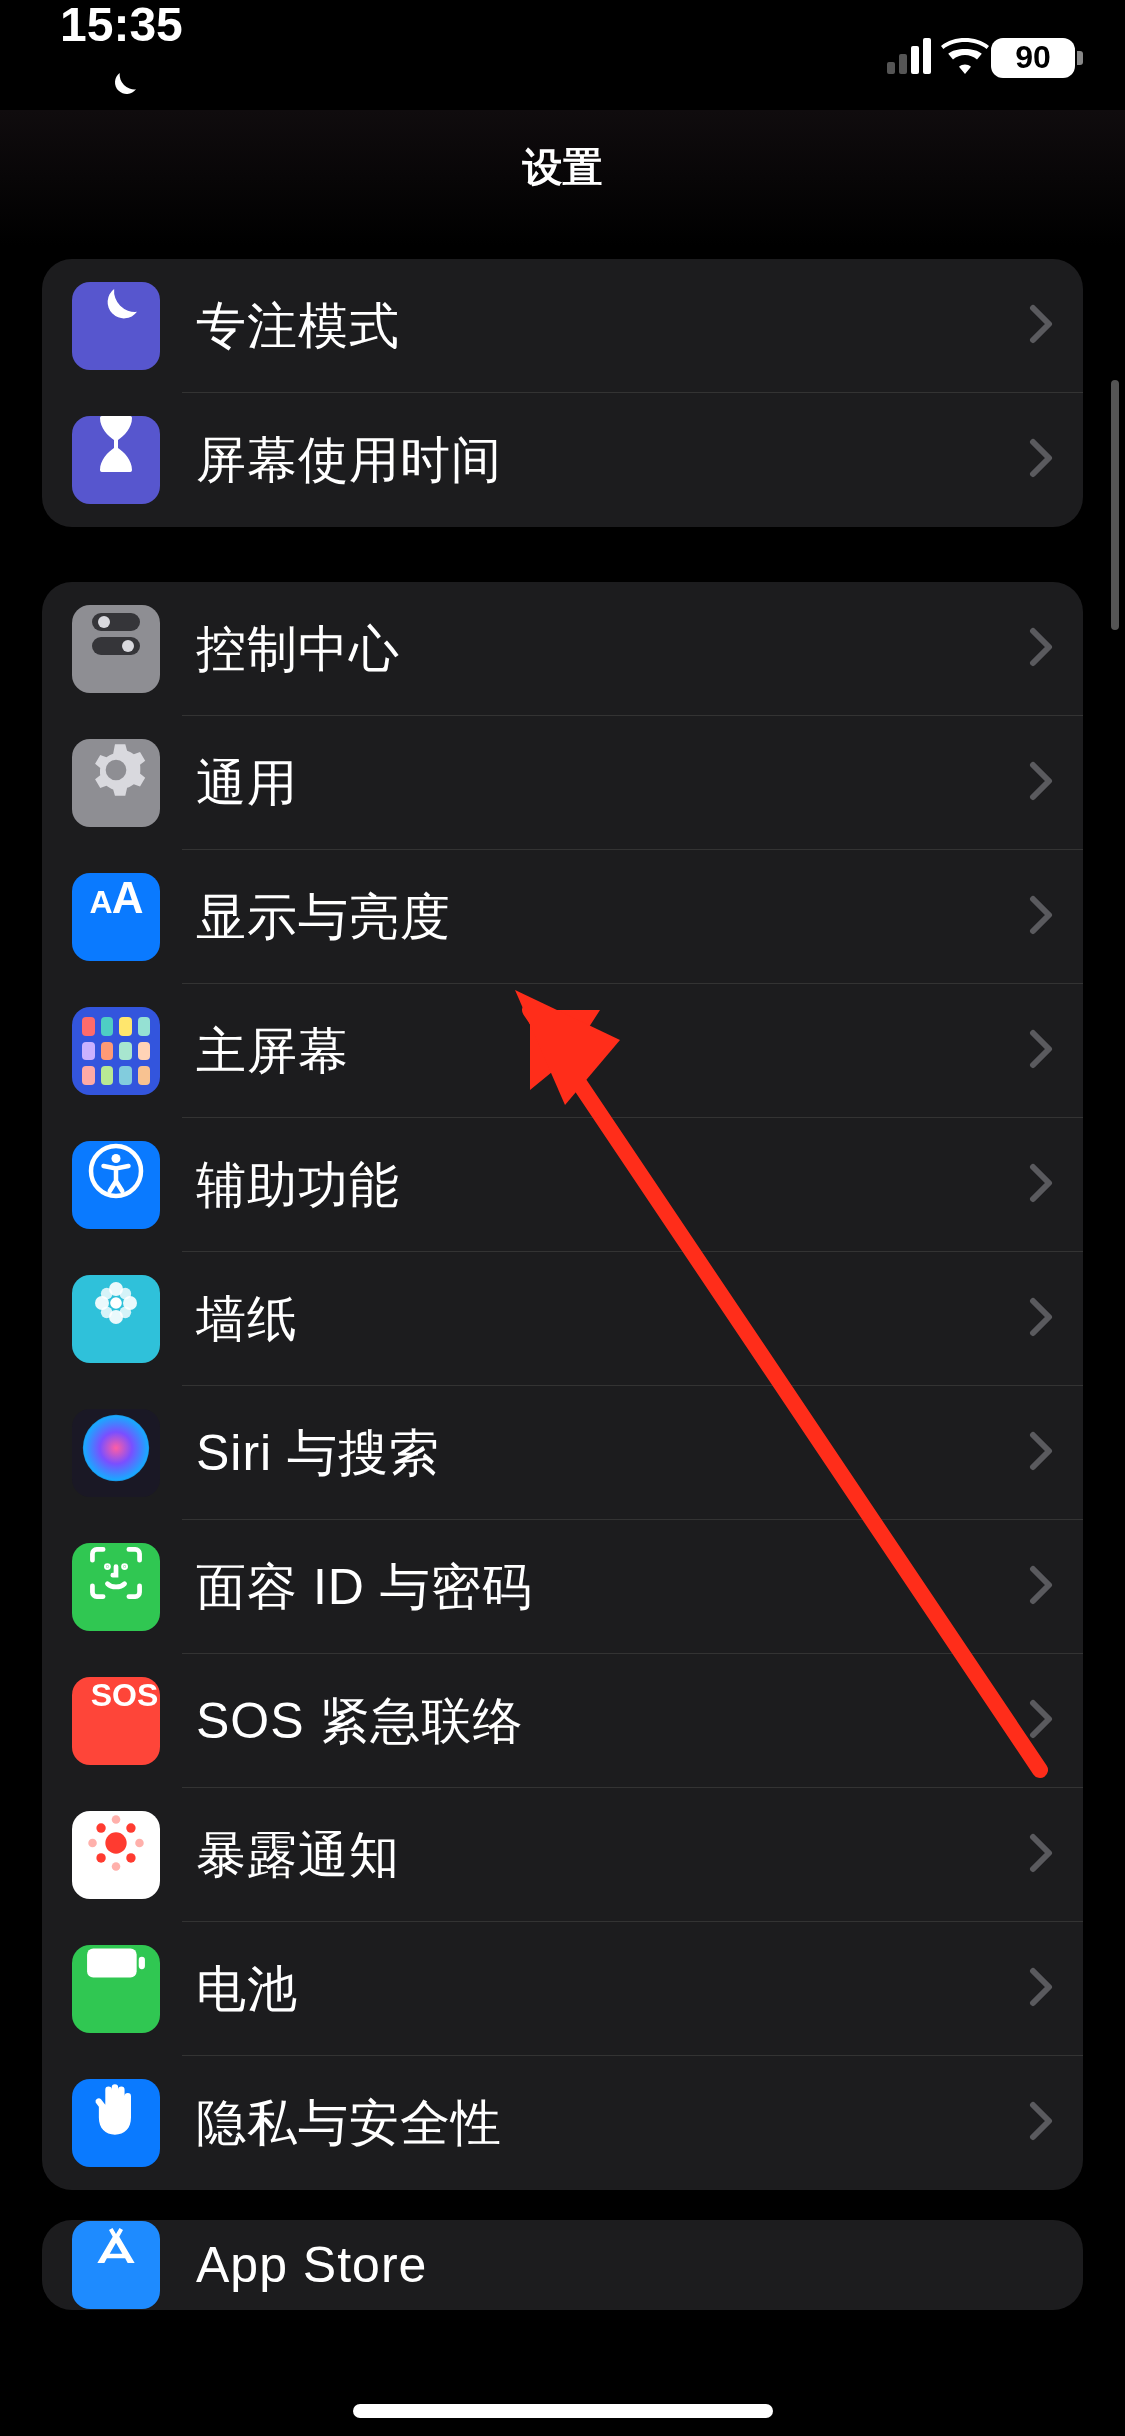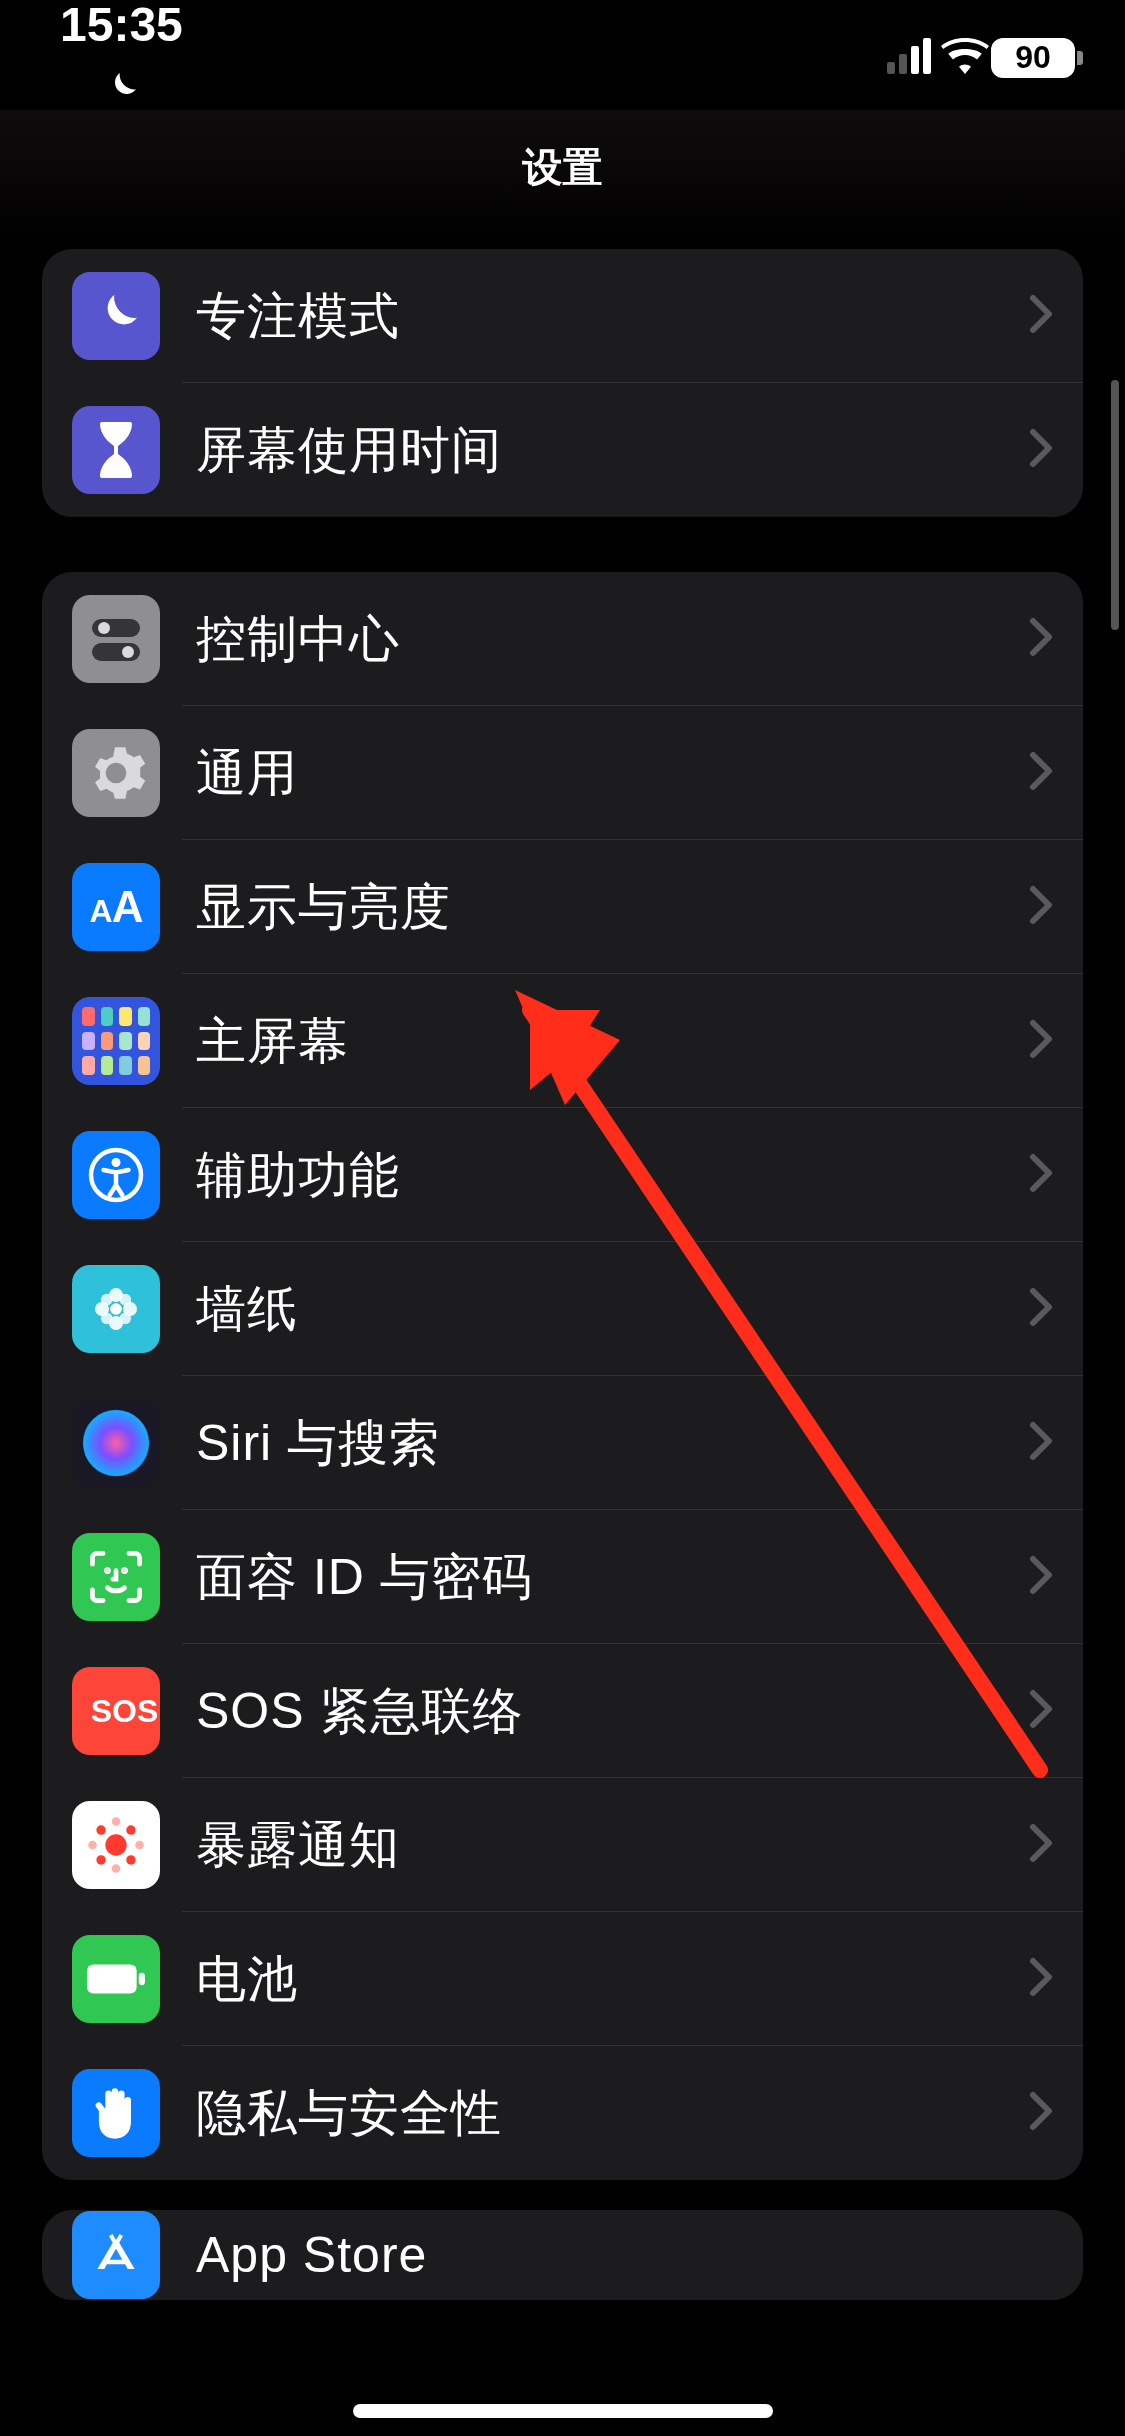--- a/index.html
+++ b/index.html
@@ -44,21 +44,21 @@
   .content {
     padding: 0 42px;
     padding-bottom: 100px;
   }
   .group {
     background: #1c1c1e;
     border-radius: 30px;
     margin-top: 55px;
     overflow: hidden;
   }
-  .group.first { margin-top: 4px; }
+  .group.first { margin-top: 14px; }
   .row {
     display: flex;
     align-items: center;
     height: 134px;
     padding: 0 30px;
     position: relative;
   }
   .row:not(:last-child)::after {
     content: "";
     position: absolute;
@@ -66,21 +66,20 @@
     right: 0;
     bottom: 0;
     height: 1px;
     background: #333;
   }
   .icon-box {
     width: 88px;
     height: 88px;
     border-radius: 18px;
     display: flex;
-    align-items: center;
     justify-content: center;
     flex-shrink: 0;
   }
   .row-label {
     font-size: 50px;
     margin-left: 36px;
     flex: 1;
     font-weight: 400;
     letter-spacing: 1px;
   }

